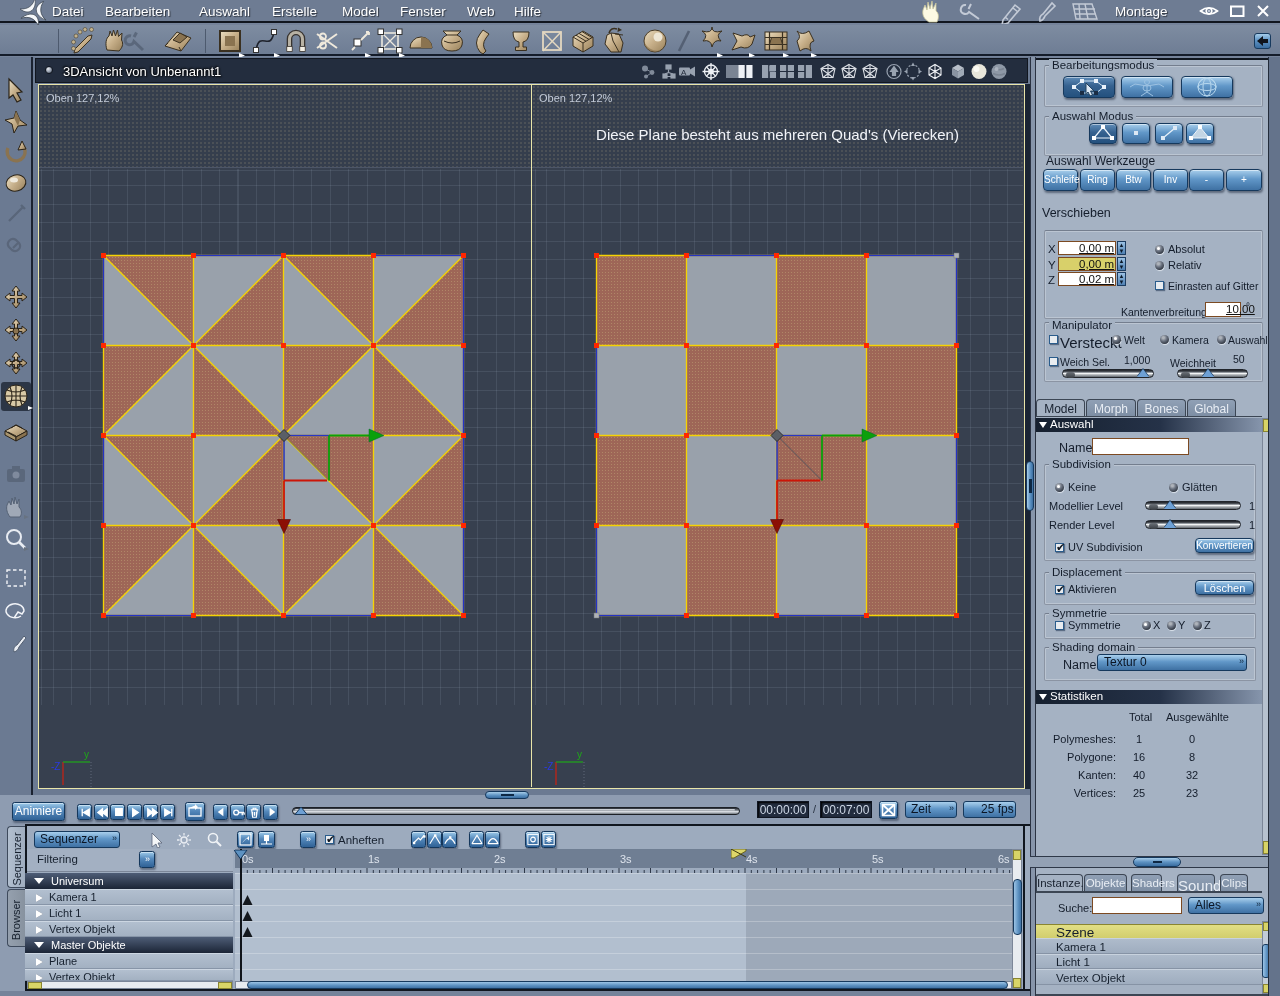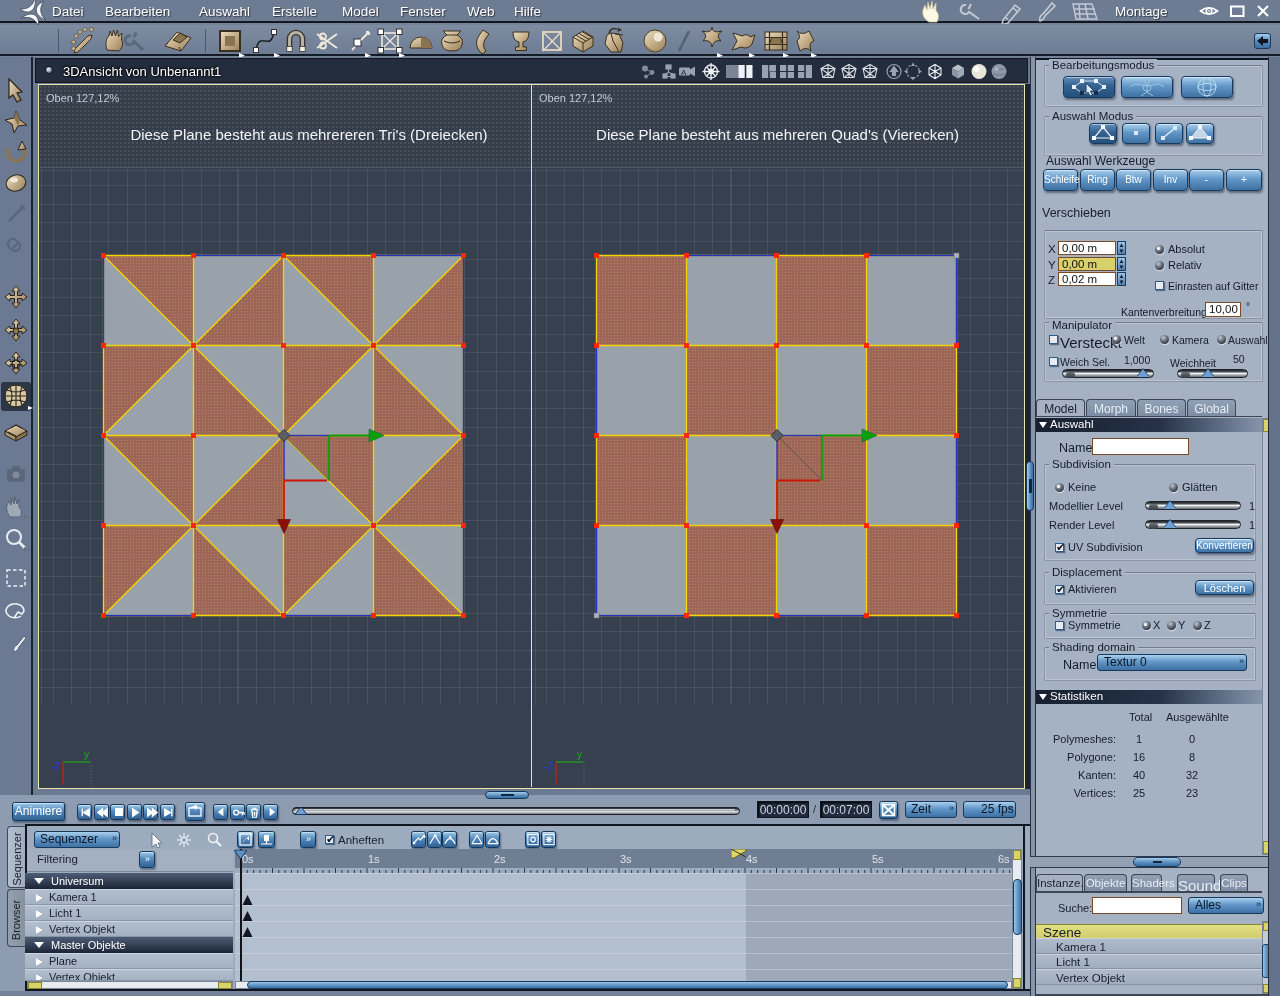--- a/index.html
+++ b/index.html
@@ -55,21 +55,21 @@
 
 
 #rightpanel { font-size:11px; color:#141d2b; }
 .gbox { position:absolute; border:1px solid #8b94a3; border-top:1px solid #747e8e; border-radius:2px; box-shadow:inset 0 0 0 1px rgba(255,255,255,0.25); }
 .glab { position:absolute; background:#a5b2c3; padding:0 3px; font-size:11.5px; color:#141d2b; white-space:nowrap; }
 .bbtn { position:absolute; background:linear-gradient(#a9cfec,#6197c8 45%,#3f71a3); border:1px solid #16395d; border-radius:4px; color:#fff; text-align:center; box-shadow:inset 0 1px 0 rgba(255,255,255,0.5), 1px 1.5px 2px rgba(10,20,40,0.45); }
 .radio { position:absolute; width:9px; height:9px; border-radius:50%; background:radial-gradient(circle at 38% 30%, #aeb3ba 0 12%, #6a7280 40%, #2c323c 80%); box-shadow:0.5px 1px 1px rgba(235,240,248,0.8); }
 .radio.on::after { content:""; position:absolute; left:1.8px; top:1.8px; width:3.6px; height:3.6px; border-radius:50%; background:#ffffff; }
 .check { position:absolute; width:9px; height:9px; background:#e8ecf0; border:1px solid #2a5c8c; box-shadow:1px 1px 1px rgba(20,40,70,0.5); }
 .check.on::after { content:"\2714"; position:absolute; left:0px; top:-3.5px; font-size:11px; color:#10151d; }
-.wfield { position:absolute; background:#fff; border:1.5px solid #7c4a22; font-size:11.5px; color:#111; padding-left:3px; }
+.wfield { position:absolute; background:#fff; border:1.5px solid #7c4a22; font-size:11.5px; color:#111; padding-left:20px;text-decoration:underline; }
 .lbl { position:absolute; white-space:nowrap; }
 .slider { position:absolute; height:9px; border-radius:5px; background:linear-gradient(#2a2e34 0 16%,#8a9097 34%,#f2f4f5 50%,#c6cacd 60%,#5e646b); border:1px solid #20242a; }
 .slider::before { content:""; position:absolute; left:3px; top:1.5px; width:9px; height:6px; border-radius:3px; background:linear-gradient(#6a7077,#393e44); }
 .sthumb { position:absolute; width:0; height:0; border-left:6px solid transparent; border-right:6px solid transparent; border-bottom:8px solid #6ea0d4; filter:drop-shadow(0 -1px 0 #1a3a5c); }
 .darkhdr { position:absolute; left:0; width:226px; height:14px; background:linear-gradient(90deg,#16202f,#253248 55%,#8695ac); color:#fff; font-size:11.5px; padding-left:14px; }
 .darkhdr::before { content:""; position:absolute; left:3px; top:4px; border-left:4.5px solid transparent; border-right:4.5px solid transparent; border-top:6px solid #fff; }
 .tab { position:absolute; height:17px; border:1px solid #3c4654; border-bottom:none; border-radius:4px 4px 0 0; font-size:12px; text-align:center; padding-top:2px; color:#17202e; }
 .ddown { position:absolute; background:linear-gradient(#a9cfec,#6197c8 45%,#3f71a3); border:1px solid #16395d; border-radius:3px; color:#0b1524; }
 .ddown .dch { position:absolute; right:3px; top:1px; font-size:9px; color:#10253c; letter-spacing:-1px; }
 </style>
@@ -443,21 +443,20 @@
           <circle r="7.5" fill="#8e98a6"></circle>
           <path fill="none" stroke="#7a8492" stroke-width="1.5" d="M-5,-4 Q0,0 5,-3 M-6,2 Q0,5 6,2"></path>
           <circle cx="-2.5" cy="-2.5" r="2" fill="#aab2be"></circle>
         </g>
       </svg>
     </div>
   <div id="viewarea">
     <div id="viewL" class="view">
       <div class="vheader"></div>
       <div class="oben">Oben 127,12%</div>
-      <div class="vcaption" style="transform:translateX(24px)">Diese Plane besteht aus mehrereren Tri's (Dreiecken)</div>
       <div class="gridarea"></div>
       <svg class="planesvg" width="493" height="702" viewBox="0 0 493 702">
           <defs>
             <pattern id="rdot" width="3" height="3" patternUnits="userSpaceOnUse">
               <rect width="3" height="3" fill="#9e6657"></rect>
               <rect x="1" y="1" width="1" height="1" fill="#b08667"></rect>
             </pattern>
           </defs>
           <rect x="64.5" y="170.5" width="360" height="360" fill="#99a1ab"></rect>
           <path fill="url(#rdot)" d="M64.5,170.5 h90 v90 Z M244.5,170.5 v90 l-90,0 Z M244.5,350.5 h-90 v-90 Z M64.5,350.5 v-90 h90 Z"></path>
@@ -751,21 +750,21 @@
     <div class="abs" style="left:117px;top:801px;width:9px;height:2px;background:#0e2844"></div>
     <div class="tab" style="left:0px;top:814px;width:47px;font-size:11.5px;background:#a5b2c3">Instanze.</div>
     <div class="tab" style="left:48px;top:814px;width:43px;font-size:11.5px;background:linear-gradient(#90a0b5,#7d8ea4);color:#e8edf4">Objekte</div>
     <div class="tab" style="left:95px;top:814px;width:31px;font-size:11.5px;background:linear-gradient(#90a0b5,#7d8ea4);color:#e8edf4">Shaders</div>
     <div class="tab" style="left:141px;top:814px;width:38px;font-size:15px;background:linear-gradient(#90a0b5,#7d8ea4);color:#e8edf4">Sounds</div>
     <div class="tab" style="left:184px;top:814px;width:28px;font-size:11.5px;background:linear-gradient(#90a0b5,#7d8ea4);color:#e8edf4">Clips</div>
     <div class="abs" style="left:0;top:831px;width:226px;height:1.5px;background:#3c4654"></div>
     <div class="lbl" style="left:22px;top:842px;font-size:11px">Suche:</div>
     <div class="wfield" style="left:56px;top:837px;width:90px;height:17px"></div>
     <div class="ddown" style="left:152px;top:837px;width:76px;height:17px;font-size:12px;padding-left:6px">Alles<span class="dch">»</span></div>
-    <div class="abs" style="left:0;top:863.5px;width:226px;height:15px;background:linear-gradient(#e2df84,#d0cc6c);border-top:1px solid #8a8530;font-size:13.5px;color:#161e2c;padding-left:7px">Szene</div>
+    <div class="abs" style="left:0;top:863.5px;width:226px;height:15px;background:linear-gradient(#e2df84,#d0cc6c);border-top:1px solid #8a8530;font-size:13.5px;color:#161e2c;padding-left:20px">Szene</div>
     <div class="abs" style="left:0;top:878.0px;width:226px;height:15.5px;background:linear-gradient(#aebbcb,#9fadbf);border-top:1px solid #c8d2de;border-bottom:1px solid #8693a5;font-size:11.5px;color:#16202e;padding:1.5px 0 0 20px">Kamera 1</div>
     <div class="abs" style="left:0;top:893.5px;width:226px;height:15.5px;background:linear-gradient(#aebbcb,#9fadbf);border-top:1px solid #c8d2de;border-bottom:1px solid #8693a5;font-size:11.5px;color:#16202e;padding:1.5px 0 0 20px">Licht 1</div>
     <div class="abs" style="left:0;top:909.0px;width:226px;height:15.5px;background:linear-gradient(#aebbcb,#9fadbf);border-top:1px solid #c8d2de;border-bottom:1px solid #8693a5;font-size:11.5px;color:#16202e;padding:1.5px 0 0 20px">Vertex Objekt</div>
     <div class="abs" style="left:226px;top:861px;width:7px;height:73px;background:#c2ccd8;border:1px solid #7b8698"></div>
     <div class="abs" style="left:226.5px;top:862px;width:6px;height:9px;background:#d8d467;border:1px solid #8a8530"></div>
     <div class="abs" style="left:226px;top:884px;width:7.5px;height:34px;background:linear-gradient(90deg,#9cc4e6,#5d92c2 60%,#3f71a3);border:1px solid #16395d;border-radius:3px"></div>
     <div class="abs" style="left:226.5px;top:924px;width:6px;height:9px;background:#d8d467;border:1px solid #8a8530"></div>
     <div class="abs" style="left:0;top:934px;width:233px;height:2px;background:#3c4654"></div>
   </div>
 <div id="rightedge"></div>

